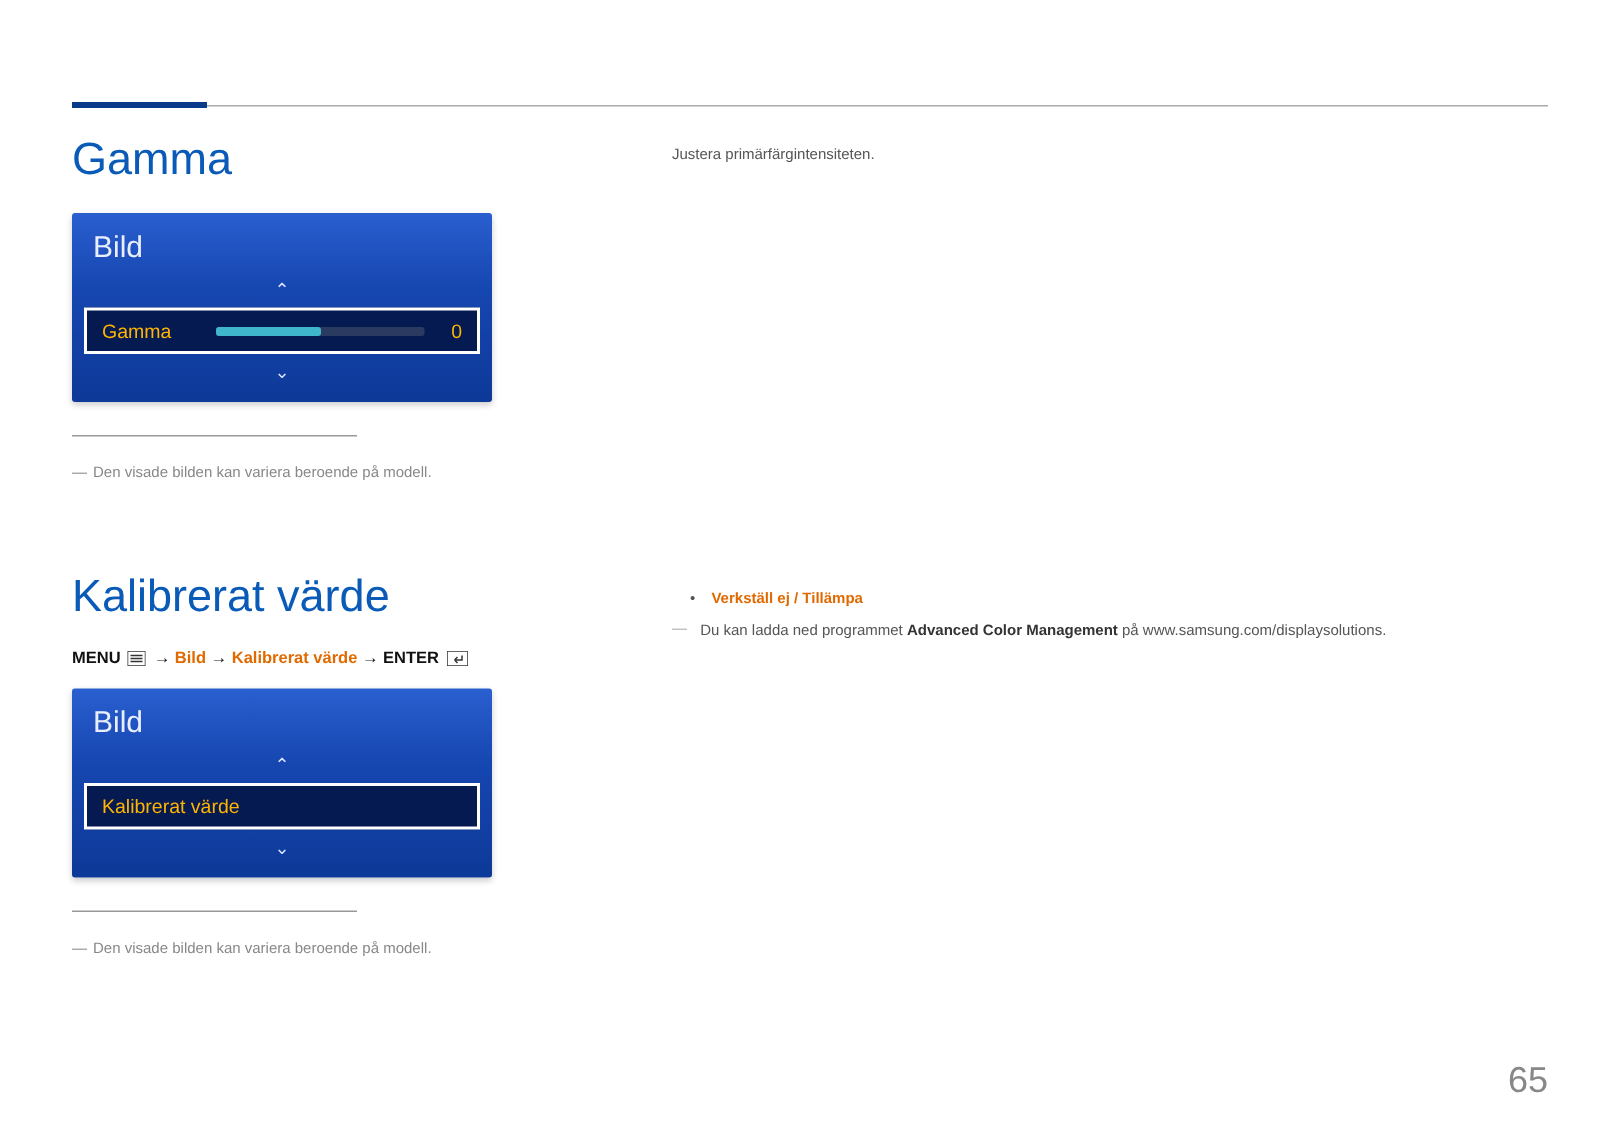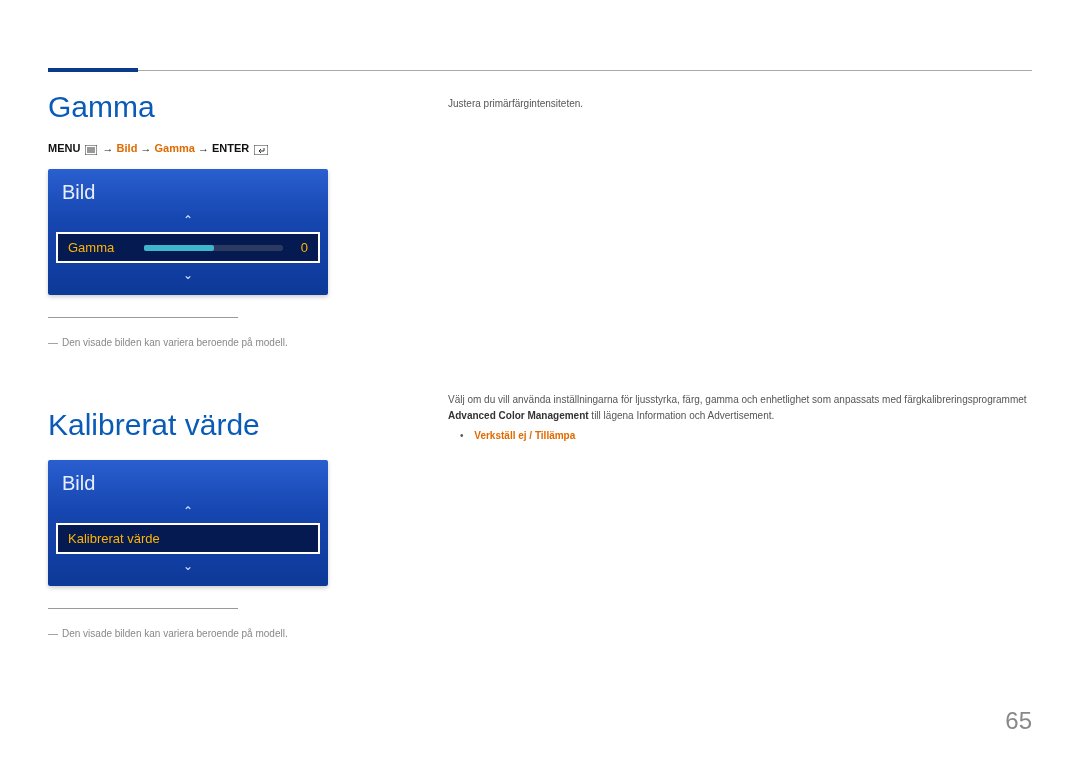--- a/index.html
+++ b/index.html
@@ -162,94 +162,94 @@
 <div class="page">
   <div class="header-line"></div>
   <div class="header-accent"></div>
 
   <div class="content">
 
     <div class="left-col">
 
       <div class="section-block">
         <h1 class="section-title">Gamma</h1>
+
+
+        <div class="osd-panel">
+          <div class="osd-title">Bild</div>
+          <div class="osd-arrows osd-arrow">⌃</div>
+          <div class="osd-row">
+            <span class="label">Gamma</span>
+            <div class="osd-slider">
+              <div class="osd-slider-fill"></div>
+            </div>
+            <span class="value-right">0</span>
+          </div>
+          <div class="osd-arrows osd-arrow">⌄</div>
+        </div>
+
+        <div class="caption-line"></div>
+        <div class="caption">
+          <span class="dash">―</span><span>Den visade bilden kan variera beroende på modell.</span>
+        </div>
+      </div>
+
+      <div class="section-block">
+        <h1 class="section-title">Kalibrerat värde</h1>
 
         <div class="breadcrumb">
           <span>MENU</span>
           <span class="icon-box">
             <svg class="menu-icon" width="12" height="10">
                 <rect x="0" y="0" width="12" height="10" fill="none" stroke="#333" stroke-width="1"></rect>
                 <line x1="2" y1="3" x2="10" y2="3" stroke="#333"></line>
                 <line x1="2" y1="5" x2="10" y2="5" stroke="#333"></line>
                 <line x1="2" y1="7" x2="10" y2="7" stroke="#333"></line>
               </svg>
           </span>
           → <span class="orange">Bild</span>
-          → <span class="orange">Gamma</span>
+          → <span class="orange">Kalibrerat värde</span>
           → <span>ENTER</span>
           <span class="icon-box">
             <svg class="enter-icon" width="14" height="10">
                 <rect x="0" y="0" width="14" height="10" fill="none" stroke="#333" stroke-width="1"></rect>
                 <path d="M10 3 L10 6 L5 6 M5 6 L7 4 M5 6 L7 8" fill="none" stroke="#333" stroke-width="1"></path>
               </svg>
           </span>
         </div>
 
         <div class="osd-panel">
           <div class="osd-title">Bild</div>
           <div class="osd-arrows osd-arrow">⌃</div>
           <div class="osd-row">
-            <span class="label">Gamma</span>
-            <div class="osd-slider">
-              <div class="osd-slider-fill"></div>
-            </div>
-            <span class="value-right">0</span>
+            <span class="label">Kalibrerat värde</span>
           </div>
           <div class="osd-arrows osd-arrow">⌄</div>
         </div>
 
         <div class="caption-line"></div>
         <div class="caption">
           <span class="dash">―</span><span>Den visade bilden kan variera beroende på modell.</span>
         </div>
       </div>
 
-      <div class="section-block">
-        <h1 class="section-title">Kalibrerat värde</h1>
-
-
-        <div class="osd-panel">
-          <div class="osd-title">Bild</div>
-          <div class="osd-arrows osd-arrow">⌃</div>
-          <div class="osd-row">
-            <span class="label">Kalibrerat värde</span>
-          </div>
-          <div class="osd-arrows osd-arrow">⌄</div>
-        </div>
-
-        <div class="caption-line"></div>
-        <div class="caption">
-          <span class="dash">―</span><span>Den visade bilden kan variera beroende på modell.</span>
-        </div>
-      </div>
-
     </div>
 
     <div class="right-col">
 
       <div style="margin-bottom: 280px;">
         <p>Justera primärfärgintensiteten.</p>
       </div>
 
       <div>
-        <p>
-          <span>Välj om du vill använda inställningarna för ljusstyrka, färg, gamma och enhetlighet som anpassats med färgkalibreringsprogrammet </span><span class="bold">Advanced Color Management</span><span> till lägena Information och Advertisement.</span>
-        </p>
         <p class="bullet">
           <span class="orange" style="font-weight:700">Verkställ ej / Tillämpa</span>
         </p>
+        <p class="note-dash">
+          <span>Du kan ladda ned programmet </span><span class="bold">Advanced Color Management</span><span> på www.samsung.com/displaysolutions.</span>
+        </p>
       </div>
 
     </div>
   </div>
 
   <div class="page-number">65</div>
 </div>
 
 </body></html>

